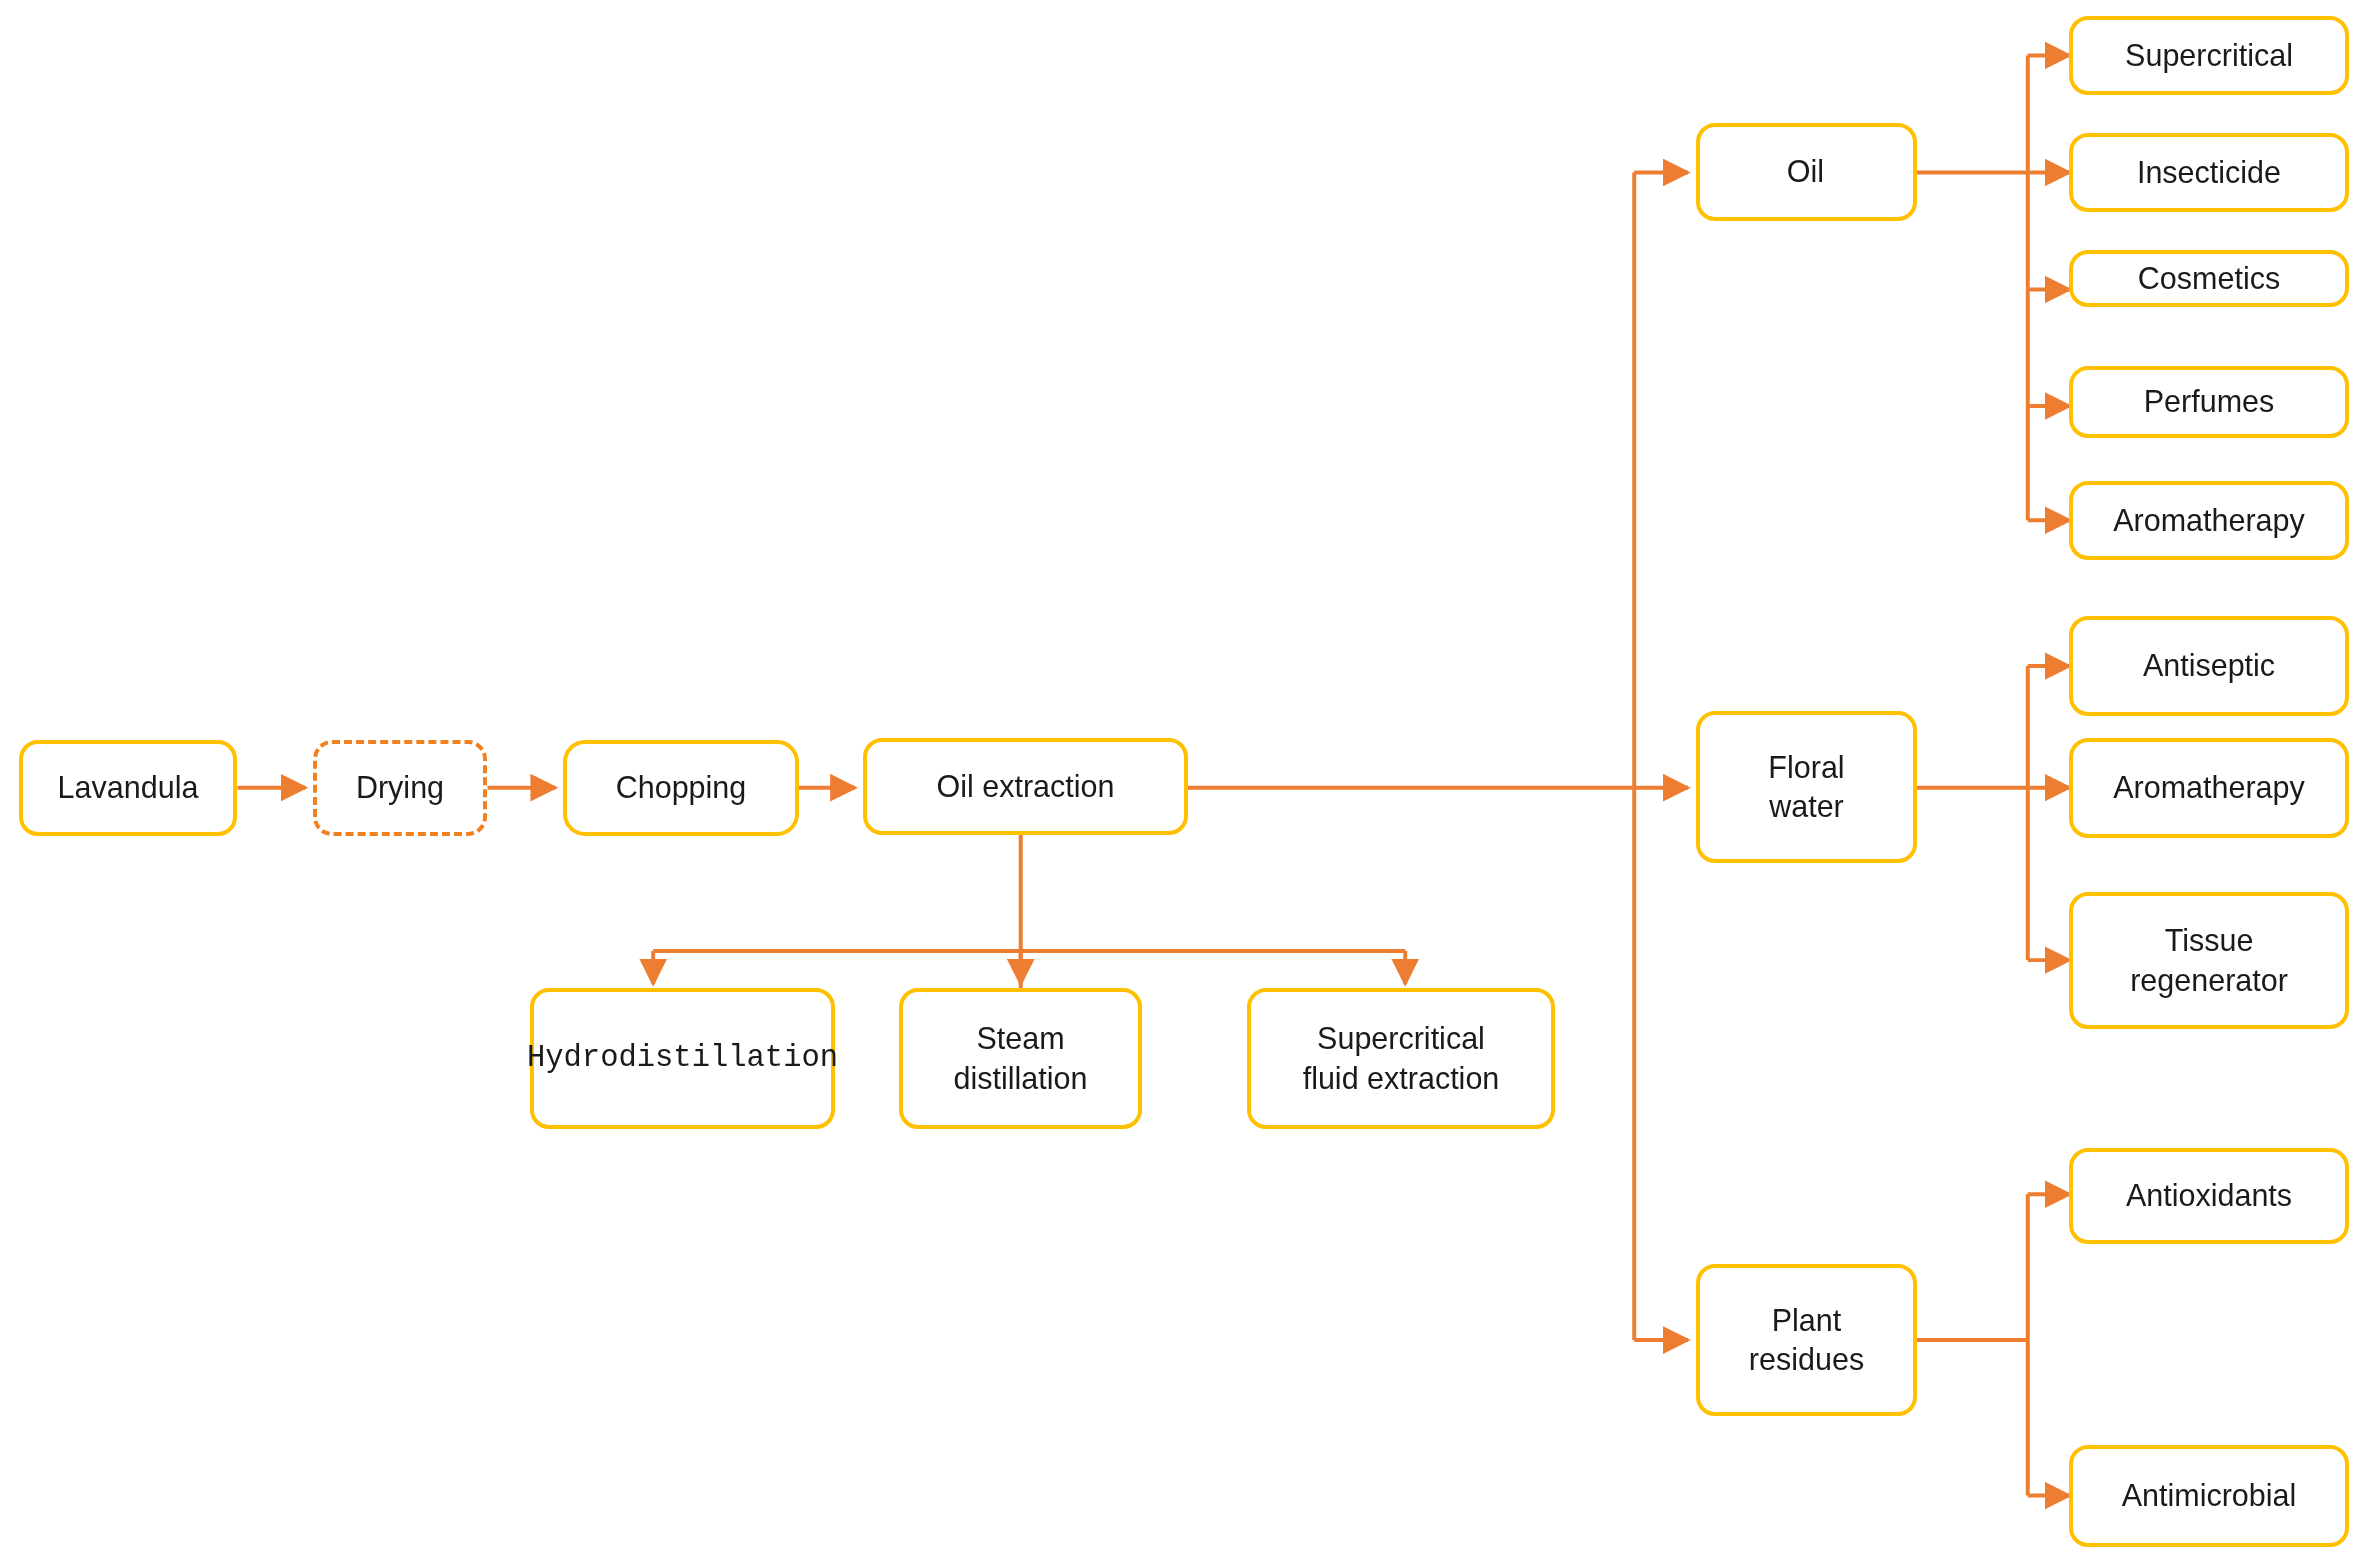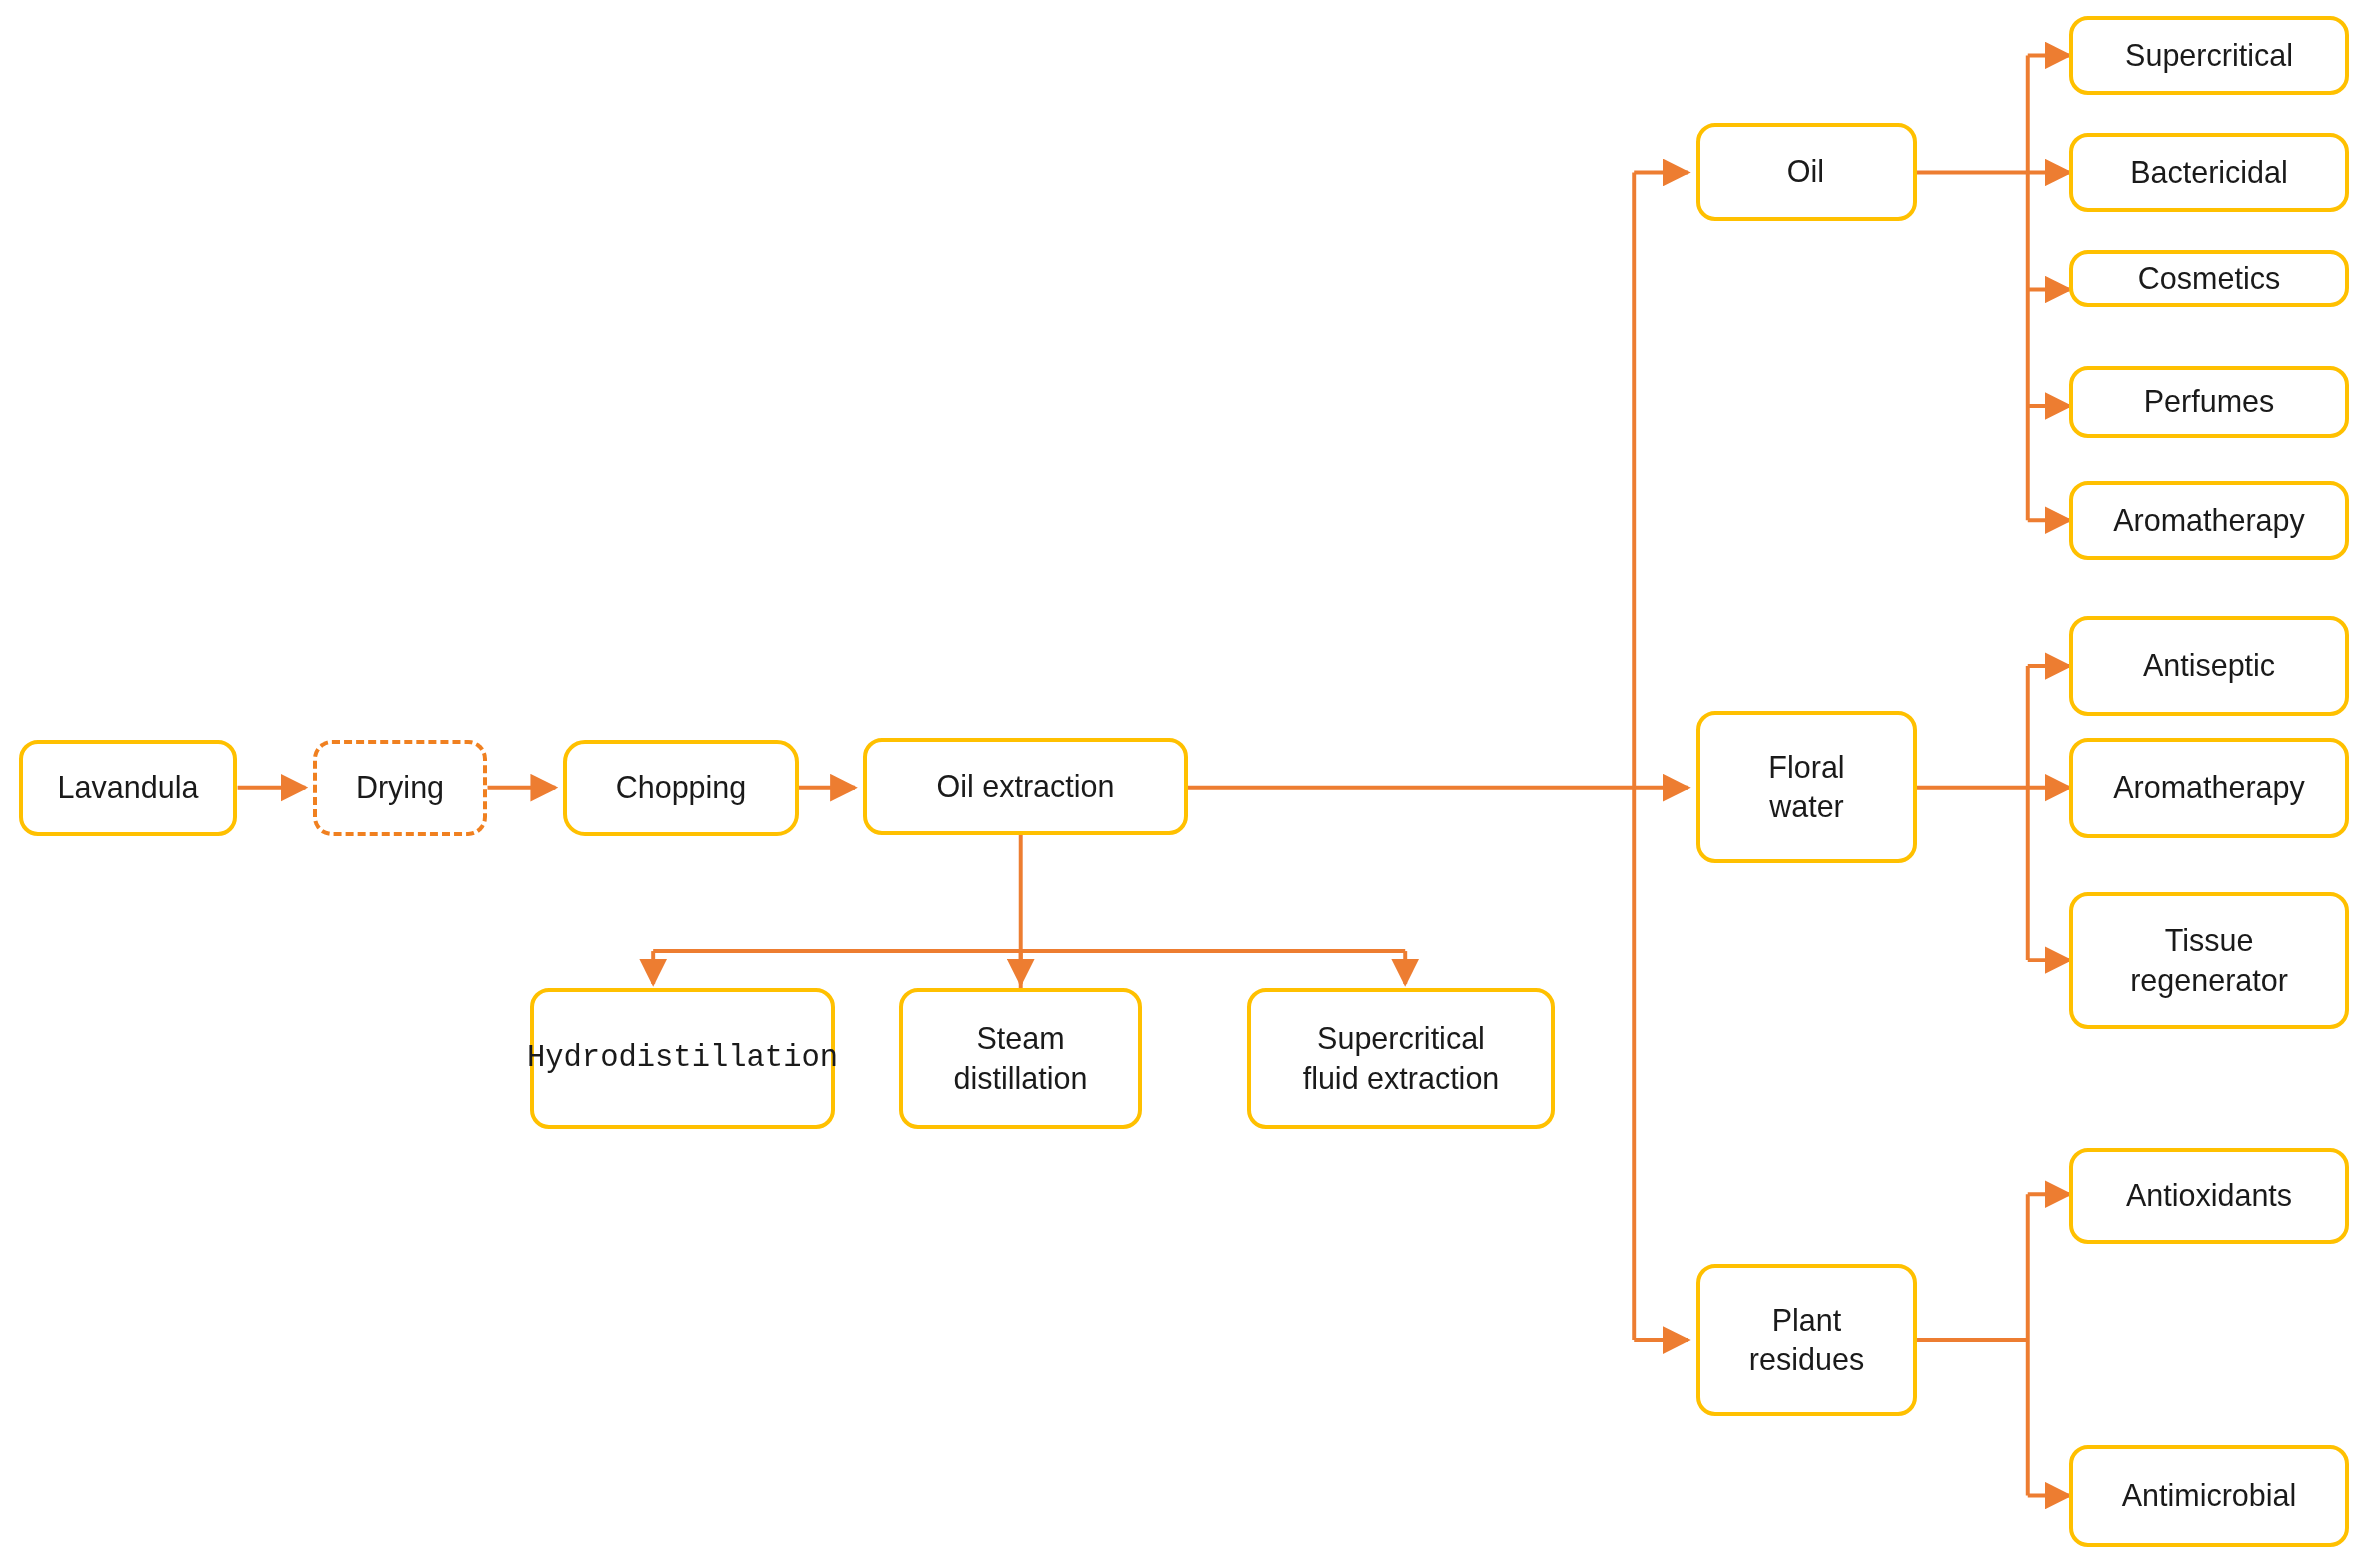--- a/index.html
+++ b/index.html
@@ -147,21 +147,21 @@
   <div class="node" style="left:1696px; top:1264px; width:221px; height:152px;">
     <span class="node-label">Plant
 residues</span>
   </div>
 
   <div class="node" style="left:2069px; top:16px; width:280px; height:79px;">
     <span class="node-label">Supercritical</span>
   </div>
 
   <div class="node" style="left:2069px; top:133px; width:280px; height:79px;">
-    <span class="node-label">Bactericidal</span>
+    <span class="node-label">Insecticide</span>
   </div>
 
   <div class="node" style="left:2069px; top:250px; width:280px; height:57px;">
     <span class="node-label">Cosmetics</span>
   </div>
 
   <div class="node" style="left:2069px; top:366px; width:280px; height:72px;">
     <span class="node-label">Perfumes</span>
   </div>
 

